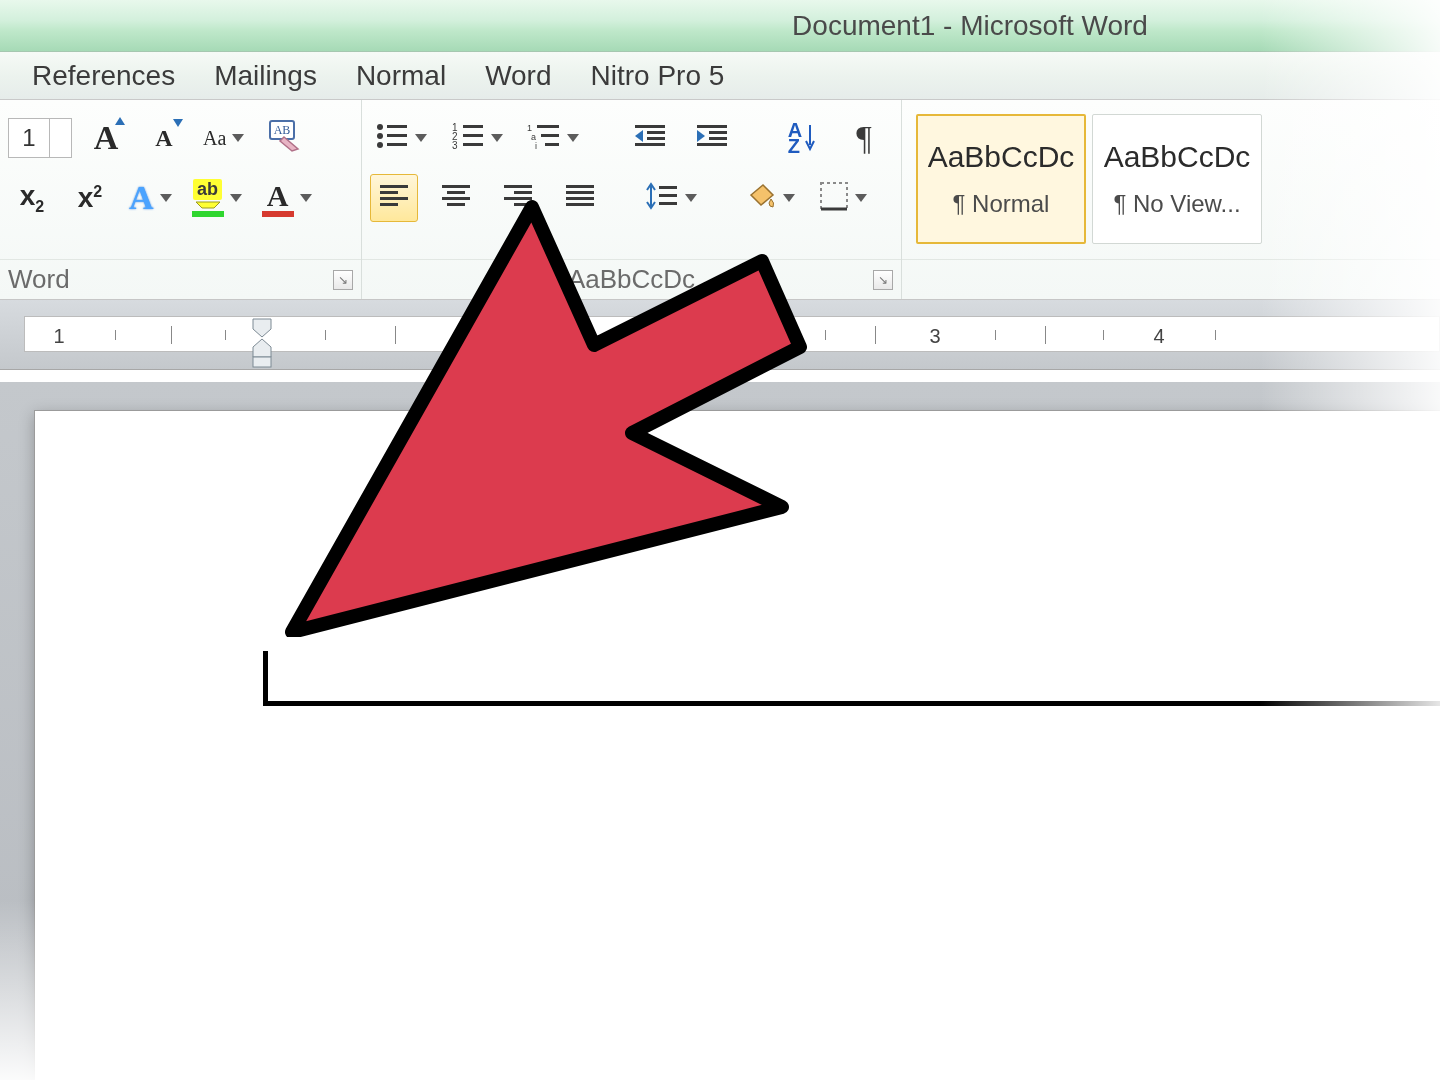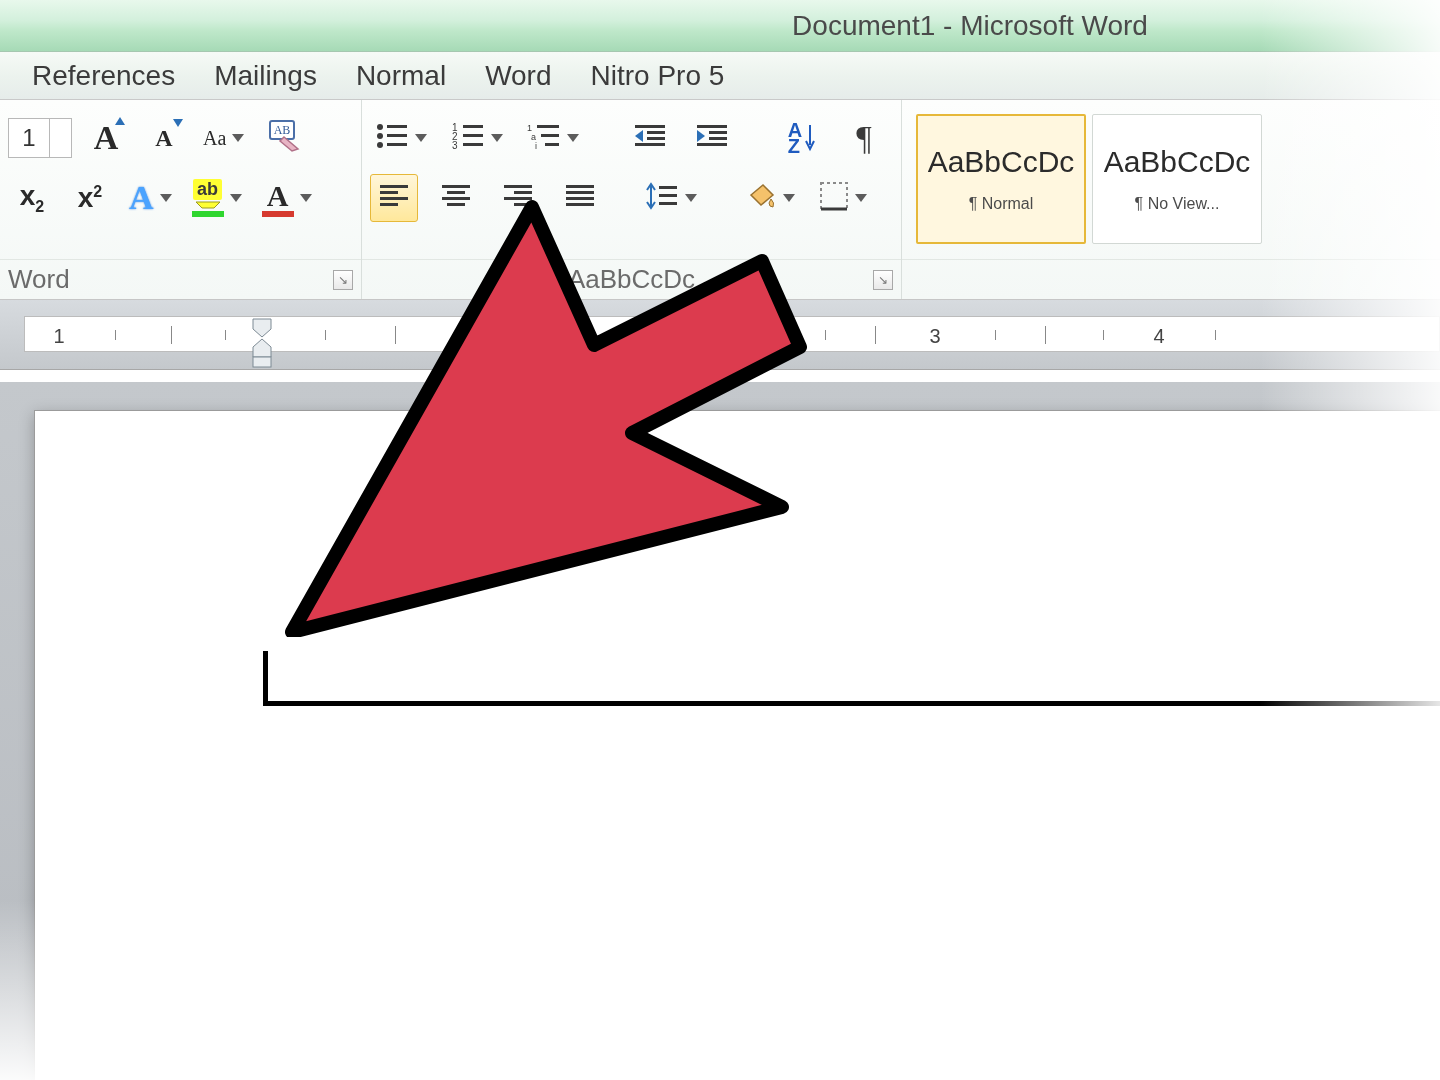--- a/index.html
+++ b/index.html
@@ -124,21 +124,21 @@
     width: 170px; height: 130px;
     border: 1px solid #d2d8d4;
     border-radius: 2px;
     background: #fff;
     display:flex; flex-direction:column; align-items:center; justify-content:center;
     padding: 6px 4px;
     margin-right: 6px;
   }
   .stylecard.selected { border: 2px solid #e6b839; background:#fff7df; }
   .stylecard .sample { font-family: Liberation Sans, sans-serif; font-size: 30px; color: #2b2b2b; white-space: nowrap; overflow:hidden; }
-  .stylecard .name { font-size: 16px; color: #4b4b4b; margin-top: 16px; white-space: nowrap; overflow:hidden; width:100%; text-align:center; }
+  .stylecard .name { font-size: 24px; color: #4b4b4b; margin-top: 16px; white-space: nowrap; overflow:hidden; width:100%; text-align:center; }
 
   
   .ruler-wrap {
     height: 70px;
     background: linear-gradient(#d7dbdf,#c4c8cc);
     display:flex; align-items:center;
     position: relative;
     border-bottom: 1px solid #a7a7a7;
   }
   .ruler {

